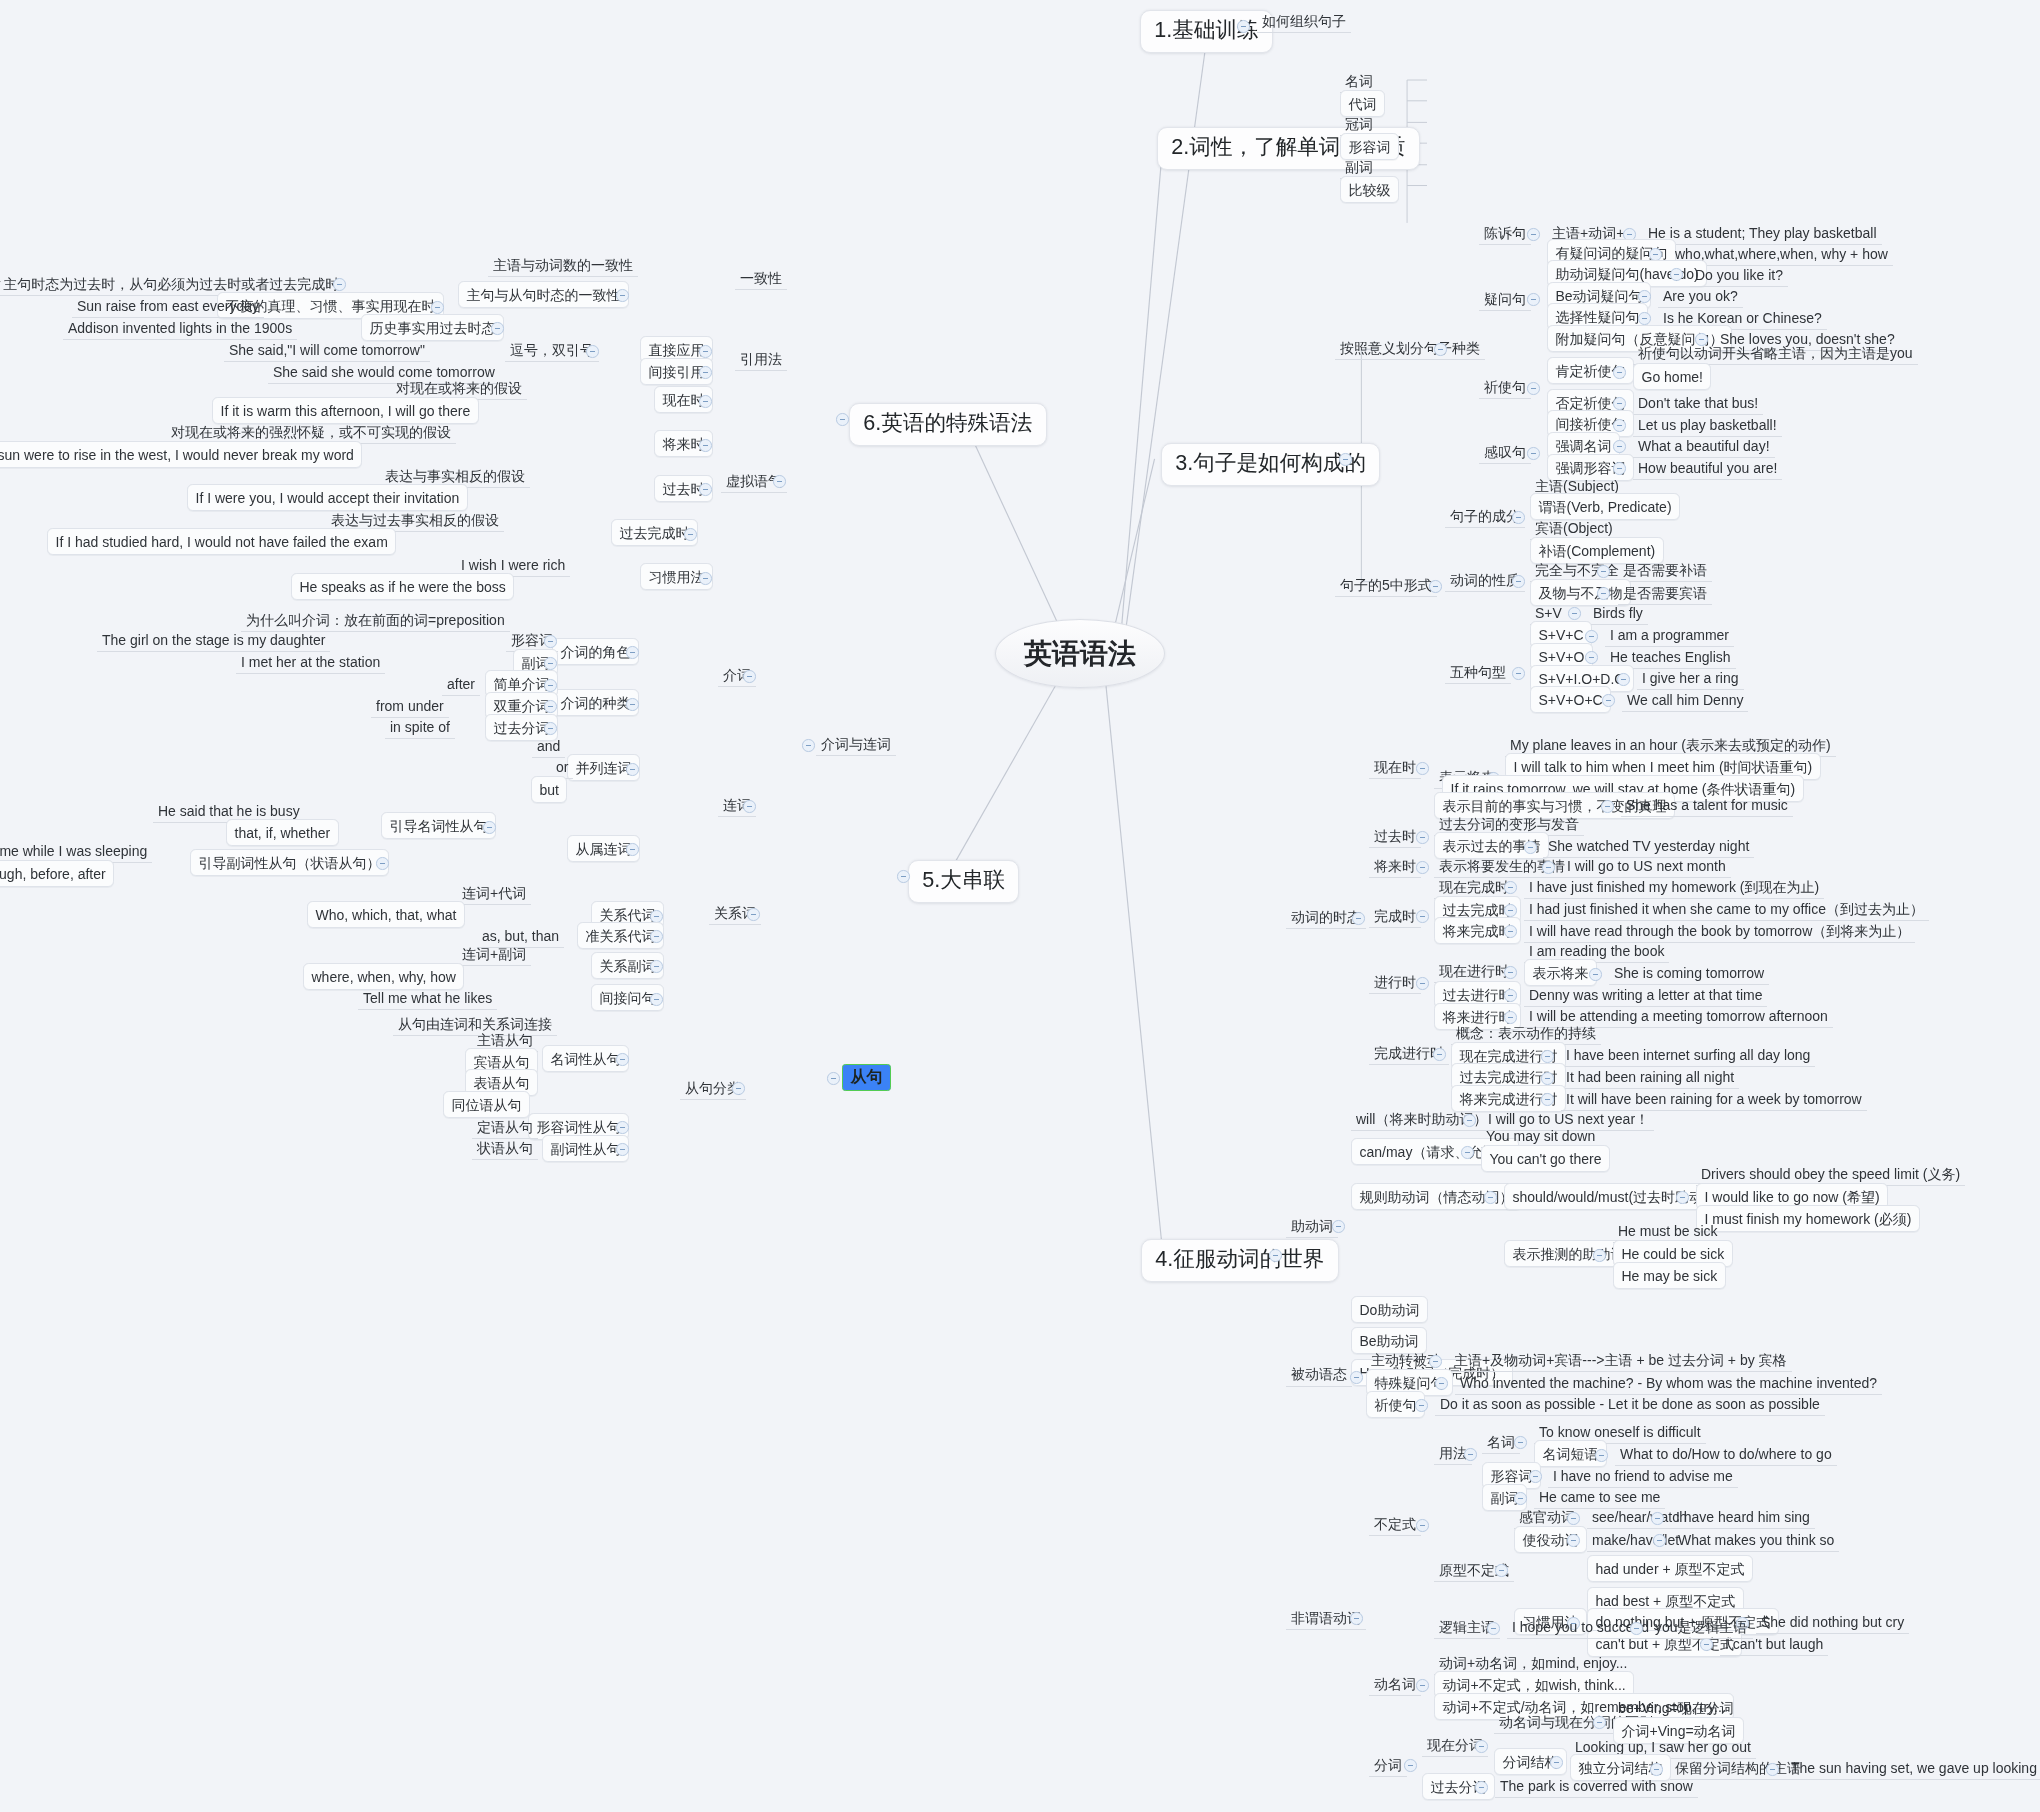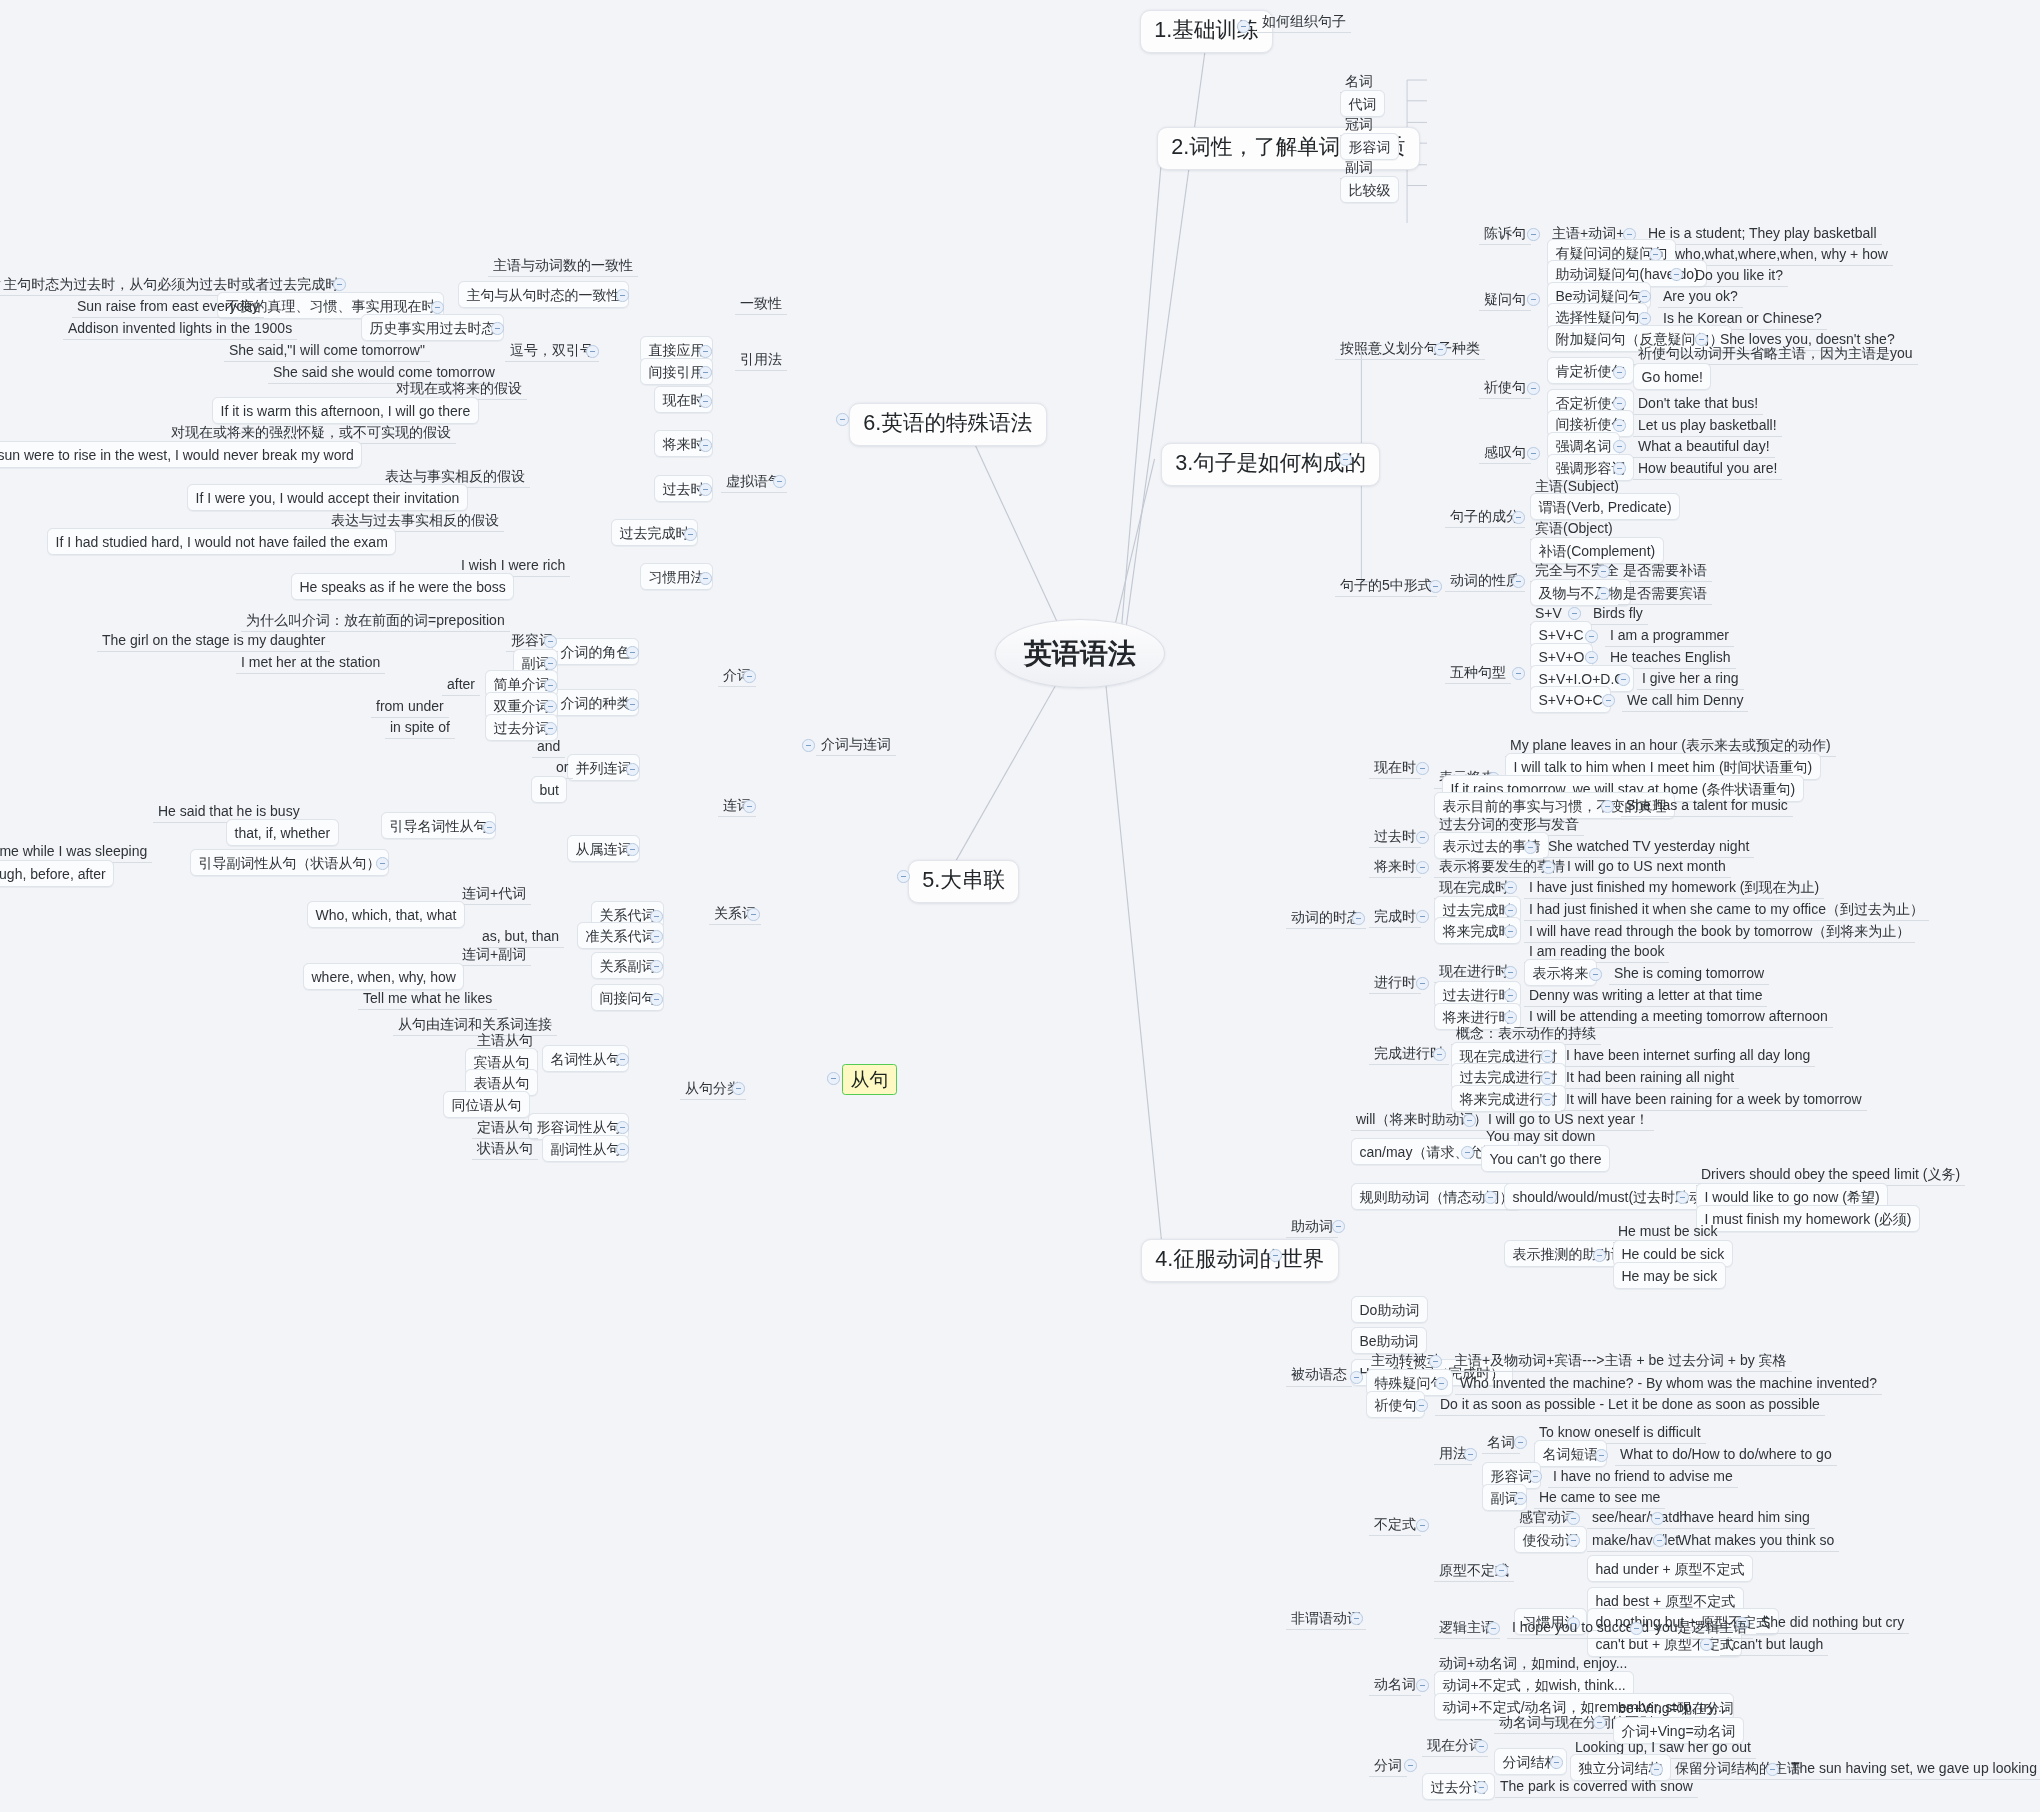--- a/index.html
+++ b/index.html
@@ -56,27 +56,27 @@
     padding:16.6px 28px;
     background:linear-gradient(#fdfdfe,#eef0f4);
     border:0.8px solid #dcdfe6;
     border-radius:50%;
     color:#23262a;
     text-align:center;
     box-shadow:0 0.8px 2.5px rgba(40,50,70,.10);
   }
   
   .n-hl{
-    font-size:19px;
+    font-size:16px;
     padding:2.5px 7.5px 3.3px 7.5px;
-    background:#fef9c3;
+    background:#3b82f6;
     border:0.8px solid #53cc53;
     border-radius:3.3px;
     color:#1d2420;
-    font-weight:400;
+    font-weight:700;
   }
   .align-r{text-align:right;}
 
   
   .tog{
     position:absolute;
     width:12.5px;height:12.5px;
     border-radius:50%;
     background:#eaf1fa;
     border:0.8px solid #b9cbe2;
@@ -763,21 +763,21 @@
     <span class="lbl">副词性从句</span></div>
   <span class="tog" style="left:616px;top:1143px;"></span>
   <div class="node n-leaf align-r" style="left: 472px; top: 1136px;">
     <span class="lbl">状语从句</span></div>
 
   <div class="node n-main" style="left:849px;top:403px;">
     <span class="lbl">6.英语的特殊语法</span>
   </div>
   <span class="tog" style="left:836px;top:413px;"></span>
 
-  <div class="node n-leaf align-r" style="left: 735px; top: 291px;">
+  <div class="node n-leaf align-r" style="left: 735px; top: 266px;">
     <span class="lbl">一致性</span></div>
 
   <div class="node n-leaf align-r" style="left: 488px; top: 253px;">
     <span class="lbl">主语与动词数的一致性</span></div>
 
   <div class="node n-box align-r" style="left: 458px; top: 281px;">
     <span class="lbl">主句与从句时态的一致性</span></div>
   <span class="tog" style="left:616px;top:289px;"></span>
 
   <div class="node n-leaf align-r" style="left: -1.7px; top: 272px;">

